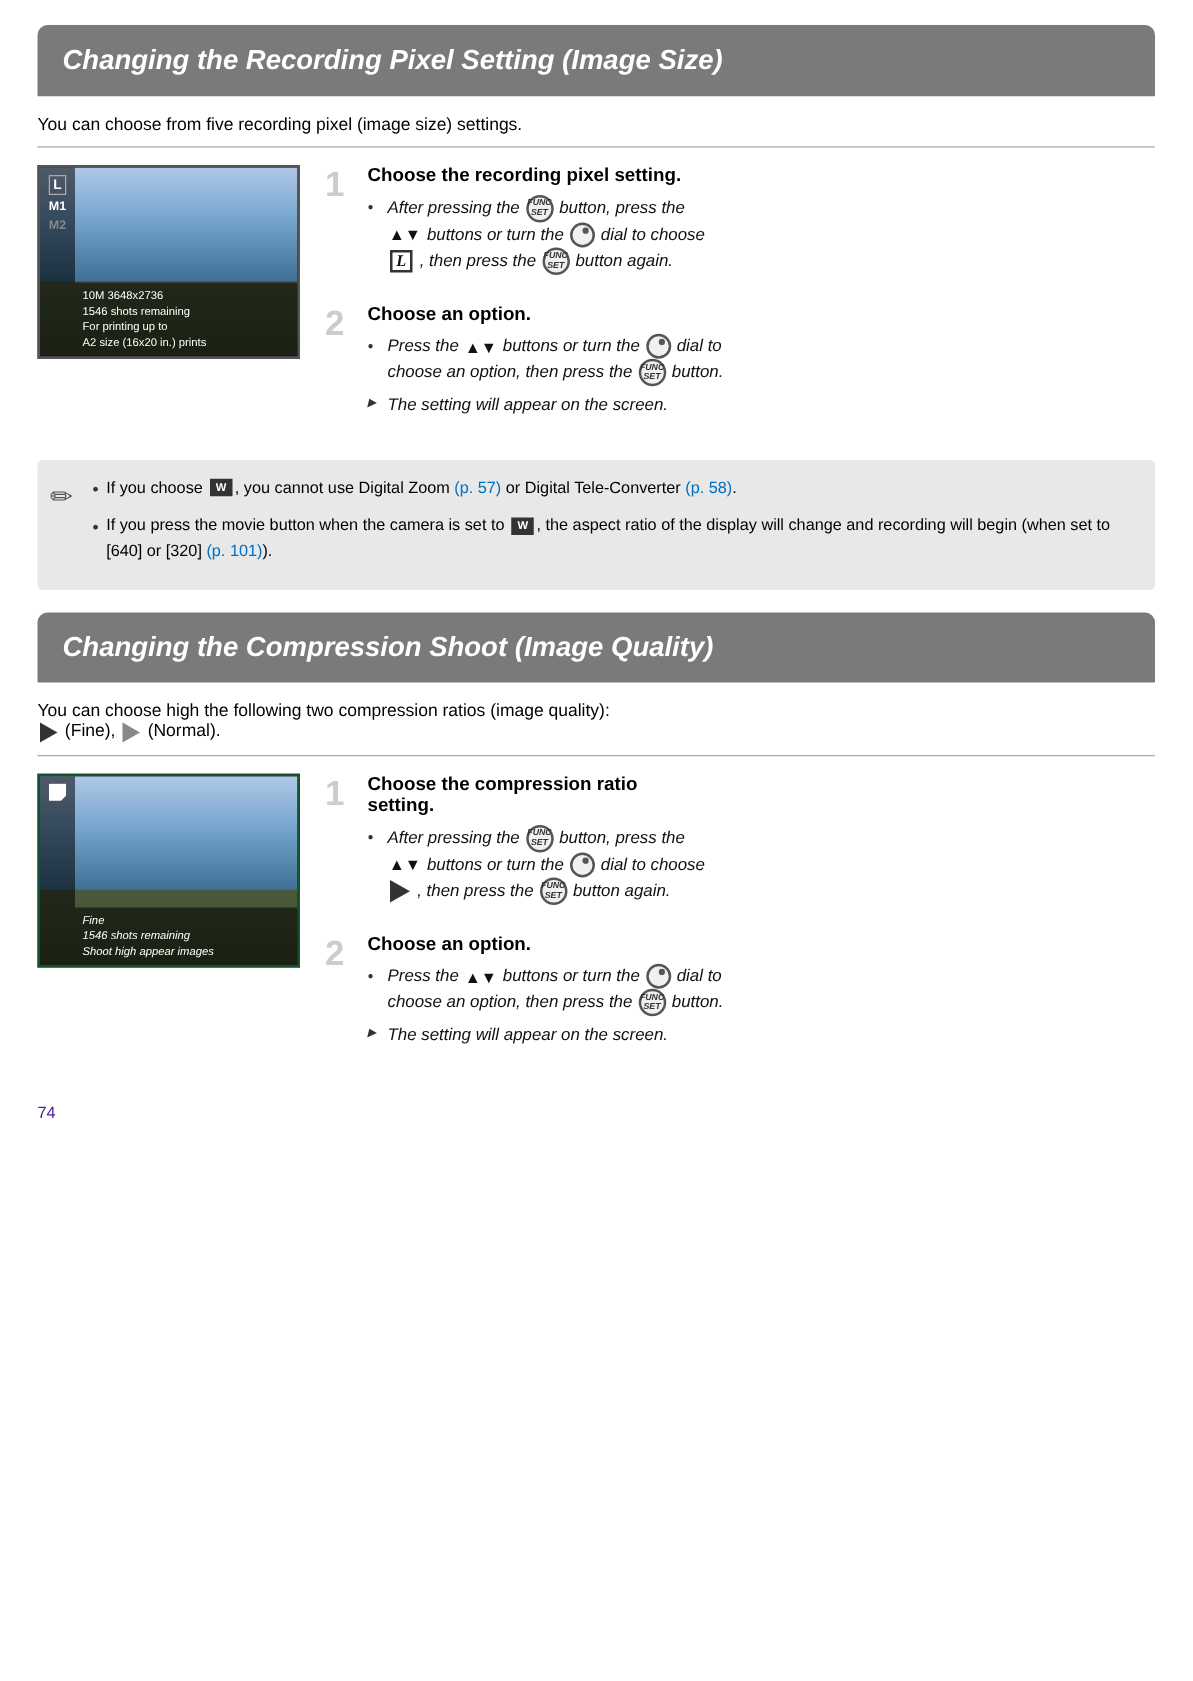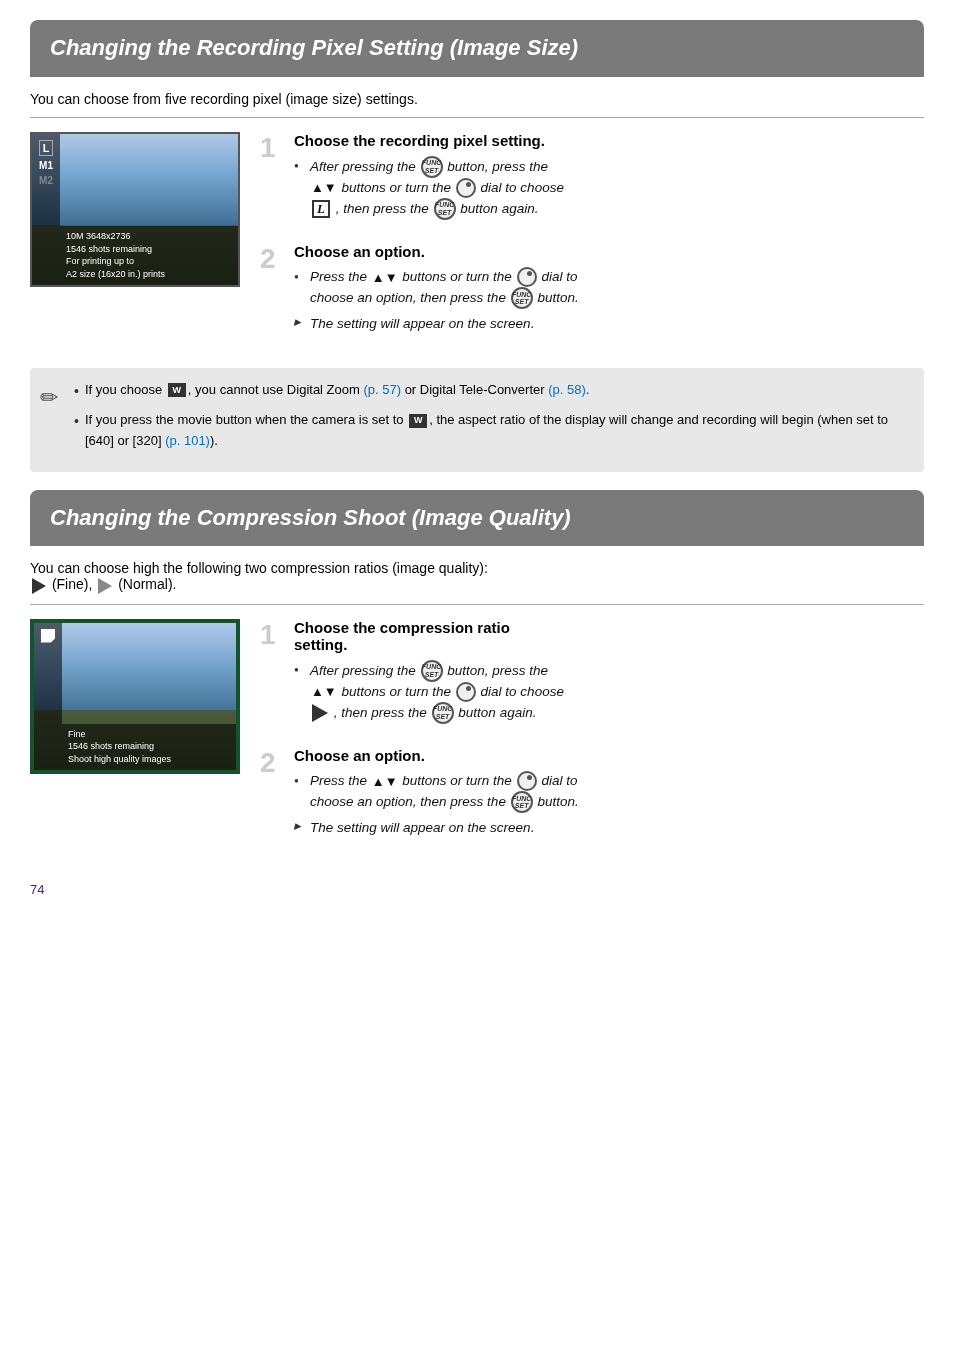--- a/index.html
+++ b/index.html
@@ -114,24 +114,25 @@
       font-size: 9px;
       line-height: 1.4;
     }
 
     
     .camera-screenshot2 {
       width: 210px;
       min-width: 210px;
       height: 155px;
       background: #1a1a2e;
-      border: 4px solid #14532d;
+      border: 2px solid #14532d;
       position: relative;
       overflow: hidden;
       flex-shrink: 0;
+      font-style: italic;
     }
 
     .camera-screenshot2 .sky {
       position: absolute;
       top: 0; left: 0; right: 0;
       height: 95px;
       background: linear-gradient(180deg, #b0c8e8 0%, #7aa8d0 40%, #5a8ab0 70%, #3a6a90 100%);
     }
 
     .camera-screenshot2 .ground {
@@ -513,21 +514,21 @@
 
   <div class="camera-screenshot2">
     <div class="sky"></div>
     <div class="ground"></div>
     <div class="sidebar-ui2">
       <div class="fine-icon"></div>
     </div>
     <div class="info-overlay2">
       <div>Fine</div>
       <div>1546 shots remaining</div>
-      <div>Shoot high quality images</div>
+      <div>Shoot high appear images</div>
     </div>
   </div>
 
   <div class="steps-content">
 
     <div class="step">
       <div class="step-number">1</div>
       <div class="step-body">
         <div class="step-title">
           <span>Choose the compression ratio</span><br>

